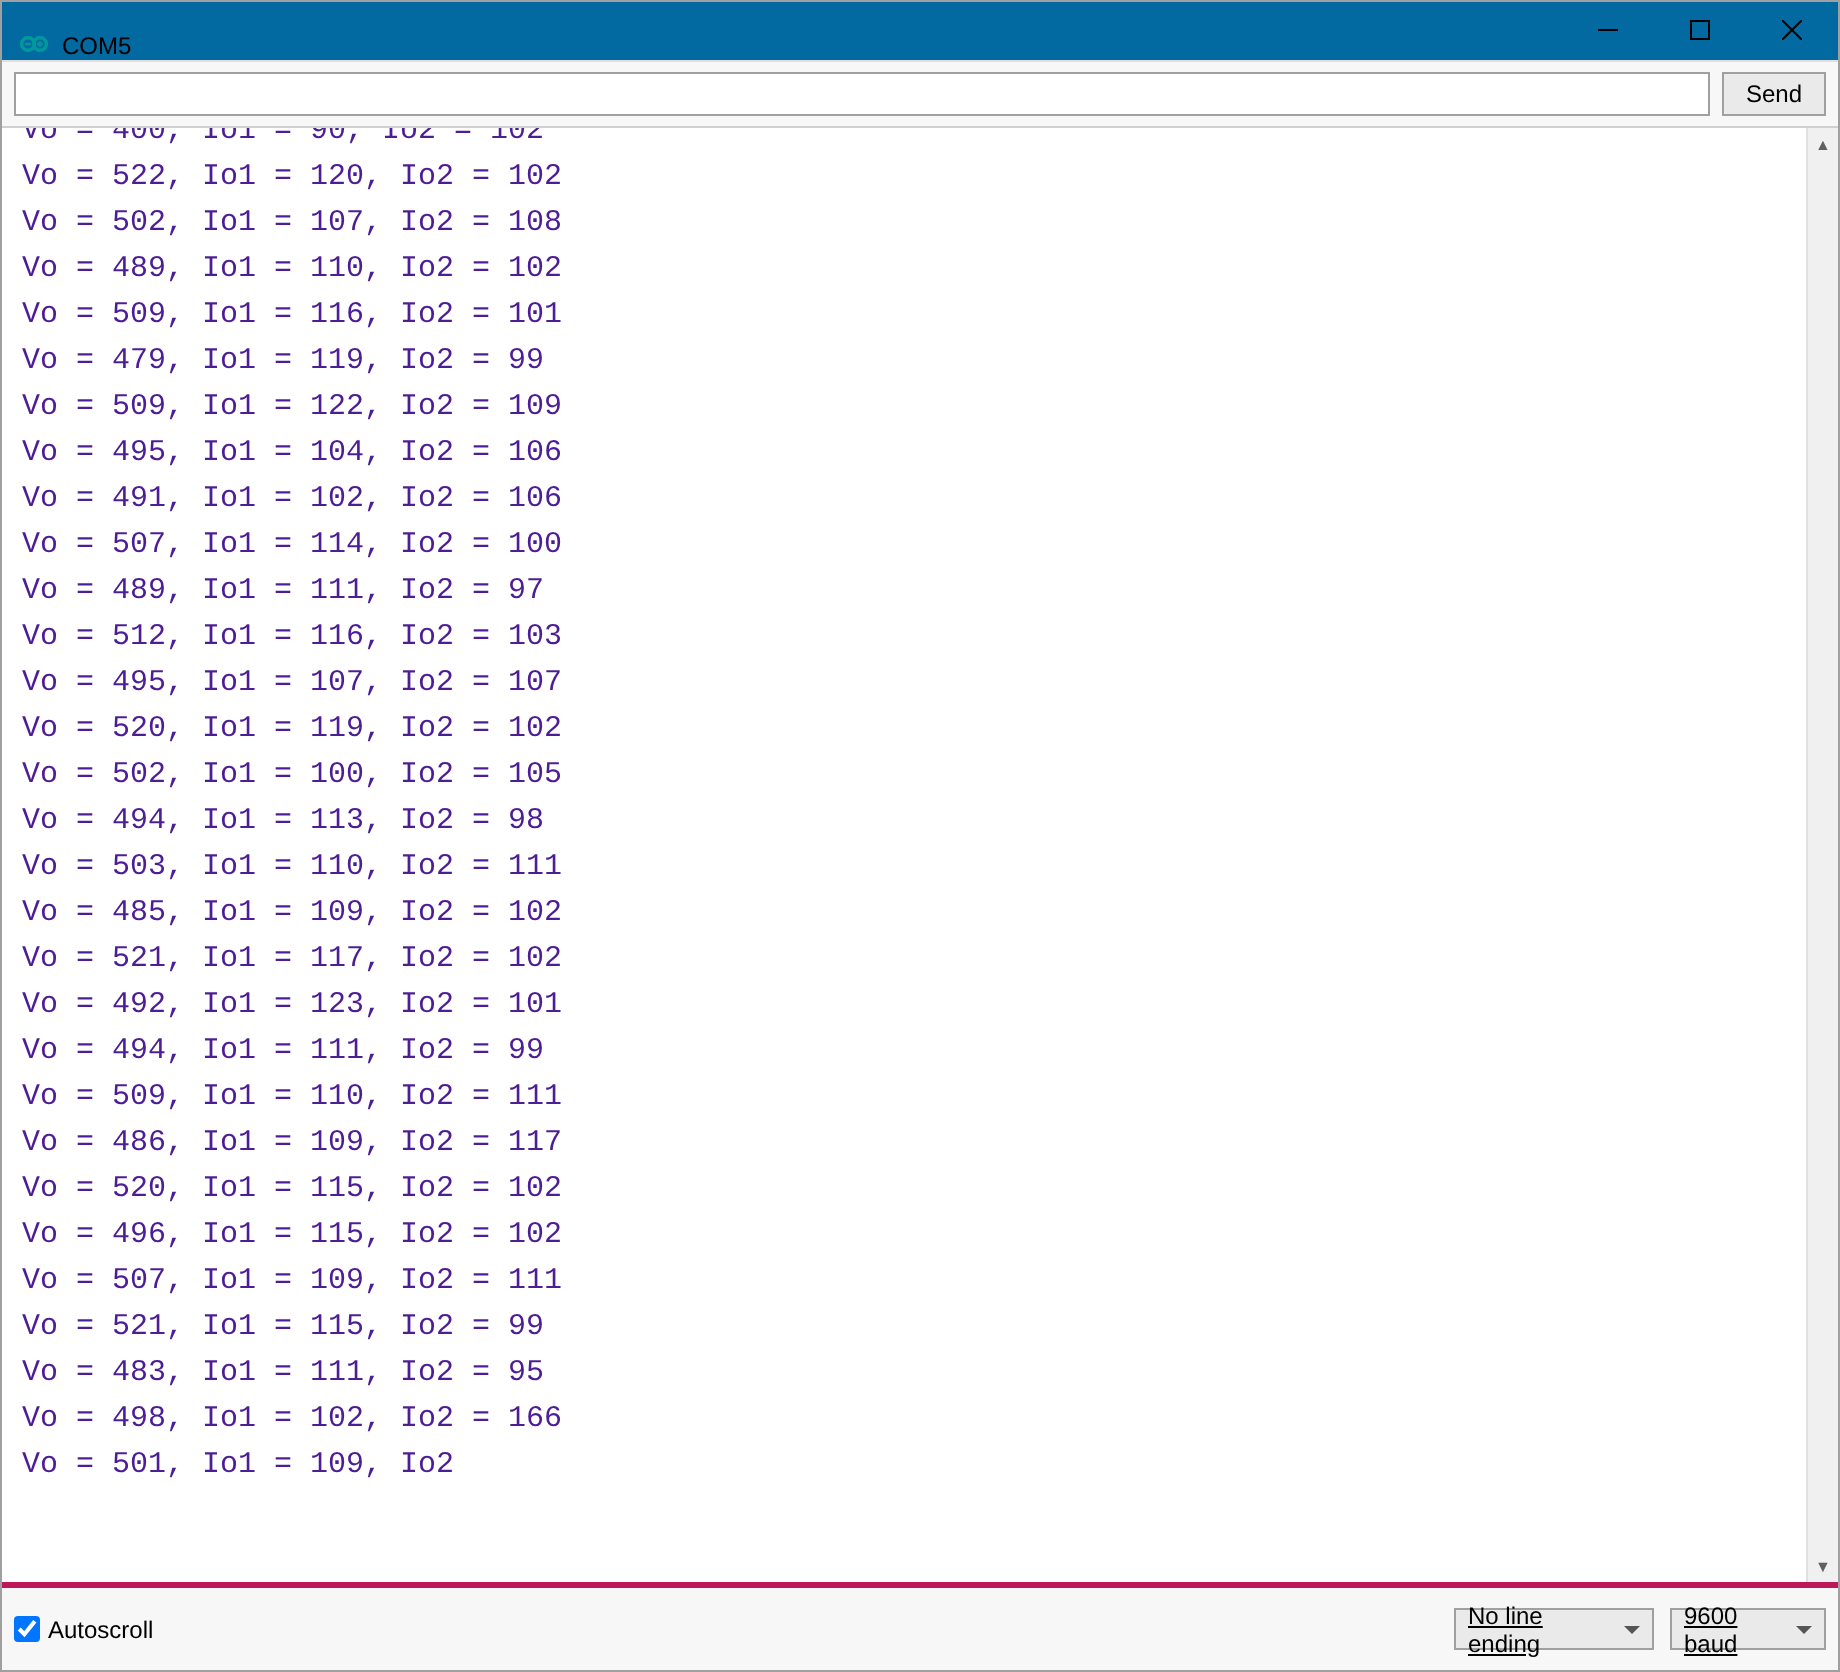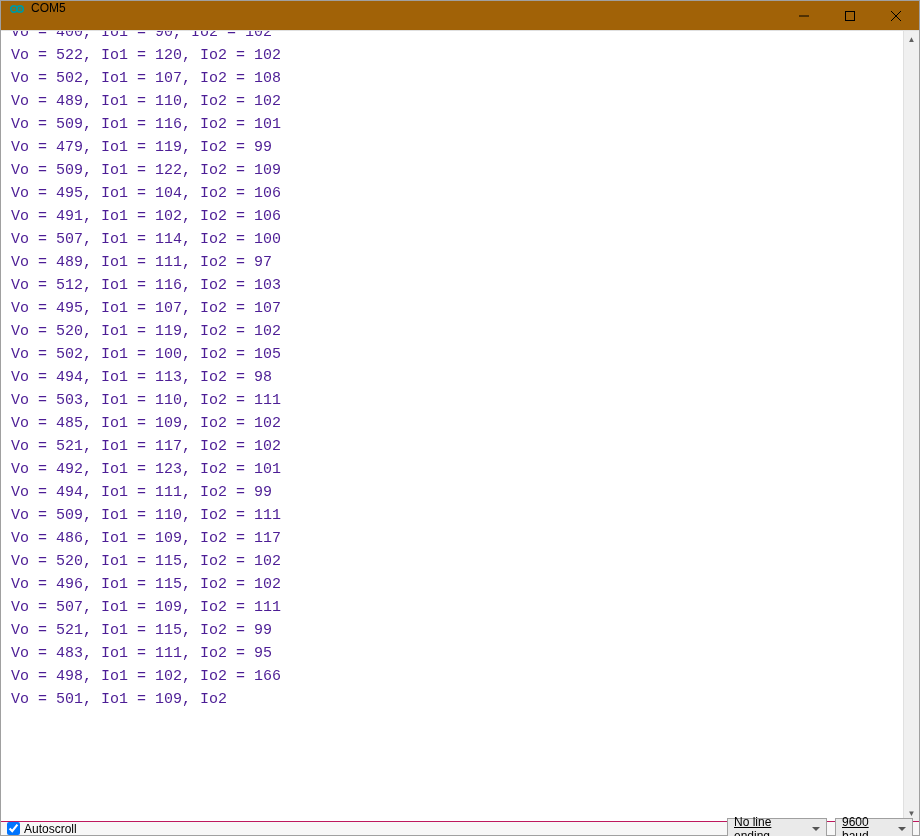--- a/index.html
+++ b/index.html
@@ -1,30 +1,30 @@
 <!DOCTYPE html>
 <html><head>
 <meta charset="utf-8">
 <style>
   * { box-sizing: border-box; margin: 0; padding: 0; }
   html, body { width: 920px; height: 836px; overflow: hidden; font-family: "Segoe UI", Tahoma, sans-serif; font-size: 12px; background: #f0f0f0; }
   .window { width: 920px; height: 836px; background: #ffffff; border: 1px solid #a0a0a0; display: flex; flex-direction: column; }
-  .titlebar { height: 30px; display: flex; align-items: flex-start; background: #a16207; border-bottom: 1px solid #e0e0e0; }
+  .titlebar { height: 30px; display: flex; align-items: flex-end; background: #0369a1; border-bottom: 1px solid #e0e0e0; }
   .titlebar-icon { width: 16px; height: 16px; margin: 0 6px 0 8px; display: flex; align-items: center; justify-content: center; }
   .titlebar-title { flex: 1; font-size: 12px; color: #000; }
   .winbtn { width: 46px; height: 30px; display: flex; align-items: center; justify-content: center; background: transparent; border: none; cursor: pointer; }
   .topbar { display: flex; padding: 5px 6px; gap: 6px; border-bottom: 1px solid #d0d0d0; background: #f7f7f7; }
   .topbar input[type="text"] { flex: 1; height: 22px; border: 1px solid #a0a0a0; padding: 2px 4px; font-size: 12px; background: #fff; }
   .sendbtn { width: 52px; height: 22px; border: 1px solid #a0a0a0; background: #eaeaea; font-size: 12px; cursor: pointer; }
   .console-wrap { flex: 1; position: relative; overflow: hidden; background: #ffffff; }
   .console { position: absolute; inset: 0 16px 0 0; padding: 4px 4px 4px 10px; font-family: "Courier New", monospace; font-size: 15px; line-height: 23px; color: #4c1d95; white-space: pre; overflow: hidden; }
   .scrollbar { position: absolute; right: 0; top: 0; bottom: 0; width: 16px; background: #f0f0f0; border-left: 1px solid #e0e0e0; display: flex; flex-direction: column; }
   .scroll-arrow { height: 16px; display: flex; align-items: center; justify-content: center; color: #606060; font-size: 8px; cursor: pointer; }
   .scroll-track { flex: 1; background: #f0f0f0; }
-  .bottombar { height: 14px; display: flex; align-items: center; padding: 0 6px; gap: 8px; border-top: 1px solid #be185d; background: #f7f7f7; }
+  .bottombar { height: 44px; display: flex; align-items: center; padding: 0 6px; gap: 8px; border-top: 3px solid #be185d; background: #f7f7f7; }
   .bottombar label { display: flex; align-items: center; gap: 4px; font-size: 12px; }
   .spacer { flex: 1; }
   .combo { height: 21px; border: 1px solid #a0a0a0; background: #eaeaea; font-size: 12px; padding: 0 18px 0 6px; position: relative; display: inline-flex; align-items: center; cursor: pointer; text-decoration: underline; }
   .combo::after { content: ""; position: absolute; right: 6px; top: 50%; width: 0; height: 0; border-left: 4px solid transparent; border-right: 4px solid transparent; border-top: 4px solid #555; transform: translateY(-50%); }
   .combo.lineend { width: 100px; }
   .combo.baud { width: 78px; }
   input[type="checkbox"] { width: 13px; height: 13px; }
 </style>
 </head>
 <body>
@@ -55,20 +55,24 @@
         </svg>
     </button>
     <button class="winbtn close">
       <svg width="10" height="10">
           <line x1="0" y1="0" x2="10" y2="10" stroke="#000" stroke-width="1"></line>
           <line x1="10" y1="0" x2="0" y2="10" stroke="#000" stroke-width="1"></line>
         </svg>
     </button>
   </div>
 
+  <div class="topbar">
+    <input type="text" value="" style="">
+    <button class="sendbtn">Send</button>
+  </div>
 
   <div class="console-wrap">
     <div class="console" id="console" style="top: -14px;">Vo = 400, Io1 = 90, Io2 = 102
 Vo = 522, Io1 = 120, Io2 = 102
 Vo = 502, Io1 = 107, Io2 = 108
 Vo = 489, Io1 = 110, Io2 = 102
 Vo = 509, Io1 = 116, Io2 = 101
 Vo = 479, Io1 = 119, Io2 = 99
 Vo = 509, Io1 = 122, Io2 = 109
 Vo = 495, Io1 = 104, Io2 = 106

